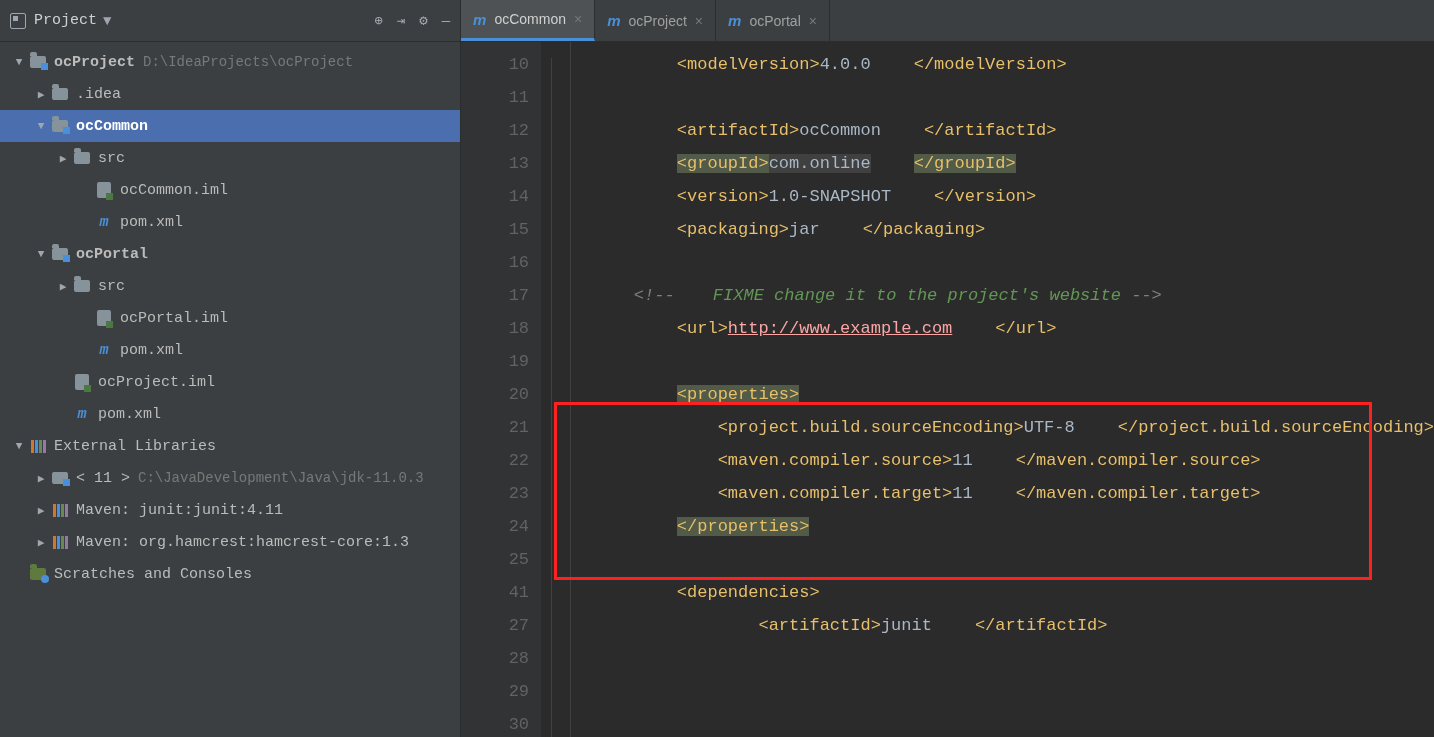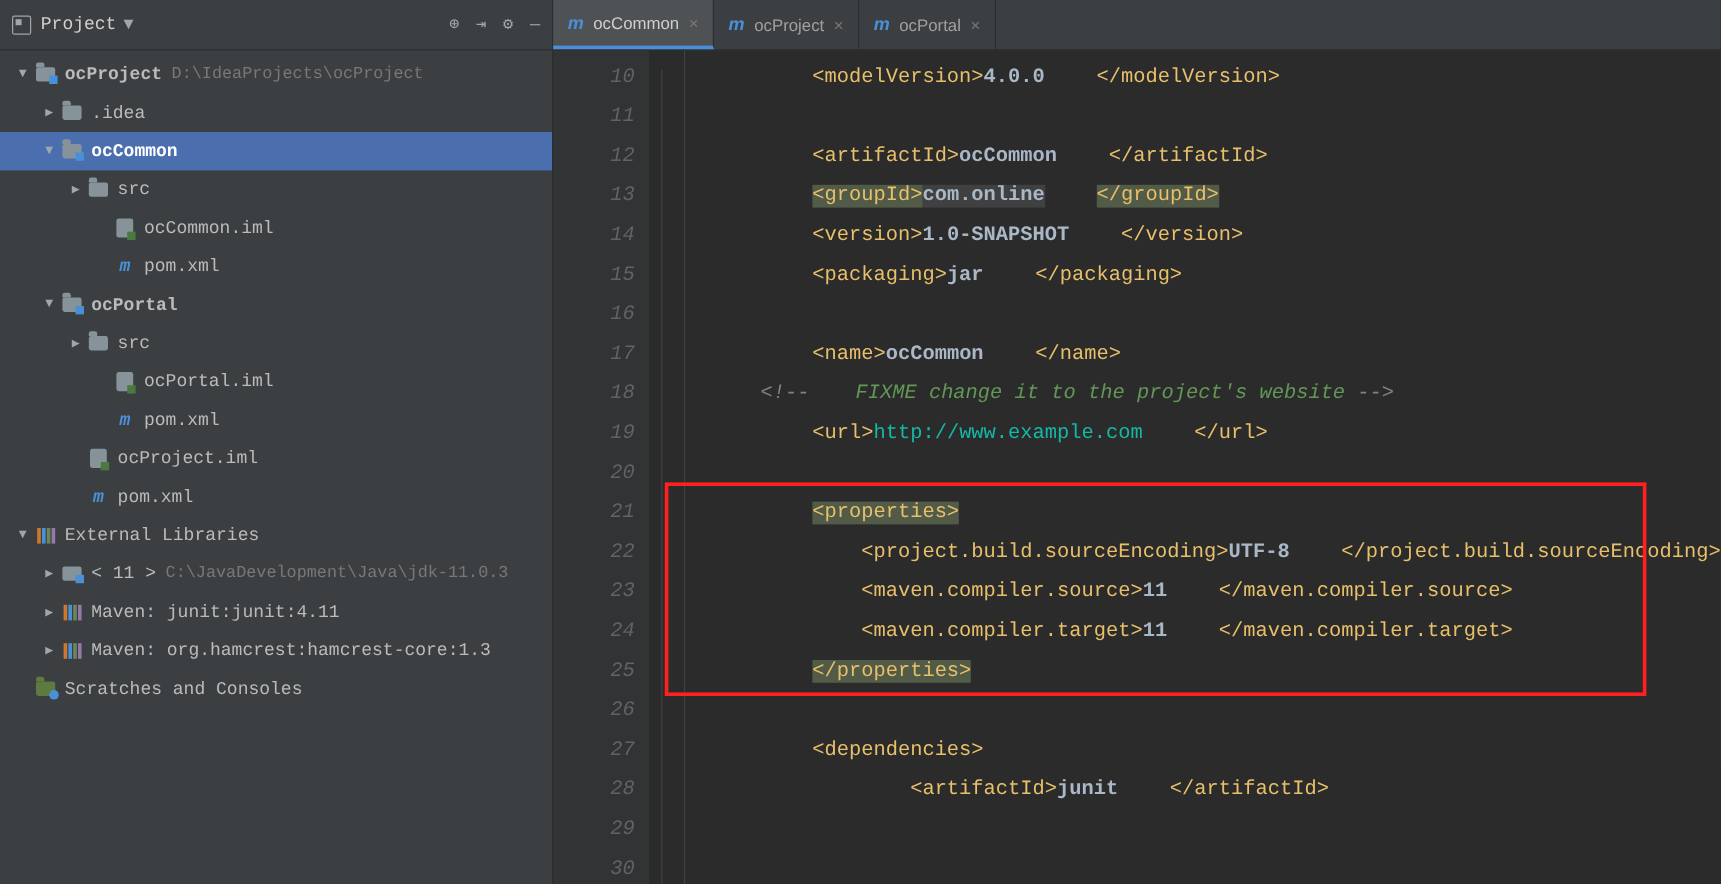--- a/index.html
+++ b/index.html
@@ -190,21 +190,21 @@
   position: relative;
   overflow: hidden;
 }
 .gutter {
   width: 80px;
   background: #313335;
   color: #606366;
   text-align: right;
   padding: 6px 12px 0 0;
 }
-.gutter div { height: 33px; line-height: 33px; font-style: italic; }
+.gutter div { height: 33px; line-height: 33px; }
 .fold-col {
   width: 30px;
   background: #2b2b2b;
   border-right: 1px solid #414141;
   padding-top: 6px;
   position: relative;
 }
 .fold-col div { height: 33px; position: relative; }
 .fold-line {
   position: absolute;
@@ -216,24 +216,24 @@
   flex: 1;
   padding: 6px 0 0 22px;
   position: relative;
 }
 .code-line {
   height: 33px;
   line-height: 33px;
   white-space: pre;
 }
 .tag { color: #e8bf6a; margin-left: 43px; }
-.text { color: #a9b7c6; font-weight: bold; }
+.text { color: #a9b7c6; }
 .comment { color: #808080; font-style: italic; }
 .comment-text { color: #629755; font-style: italic; margin-left: 28px; }
-.url-text { color: #14b8a6; }
+.url-text { color: #fca5a5; text-decoration: underline; }
 .hl-line .tag { background: #515b47; }
 .red-box {
   position: absolute;
   border: 3px solid #ff2020;
   pointer-events: none;
 }
 </style>
 </head>
 <body>
 
@@ -413,40 +413,39 @@
         <div>16</div>
         <div>17</div>
         <div>18</div>
         <div>19</div>
         <div>20</div>
         <div>21</div>
         <div>22</div>
         <div>23</div>
         <div>24</div>
         <div>25</div>
-        <div>26</div>
+        <div>41</div>
         <div>27</div>
         <div>28</div>
         <div>29</div>
         <div>30</div>
       </div>
     <div class="fold-col">
       <div class="fold-line" style="top:10px;height:680px;"></div>
       <div></div>
 
     </div>
     <div class="code">
       <div class="code-line"><span class="text">    </span><span class="tag">&lt;modelVersion&gt;</span><span class="text">4.0.0</span><span class="tag">&lt;/modelVersion&gt;</span></div>
       <div class="code-line"></div>
       <div class="code-line"><span class="text">    </span><span class="tag">&lt;artifactId&gt;</span><span class="text">ocCommon</span><span class="tag">&lt;/artifactId&gt;</span></div>
       <div class="code-line hl-line"><span class="text">    </span><span class="tag">&lt;groupId&gt;</span><span class="text" style="background:#404040">com.online</span><span class="tag">&lt;/groupId&gt;</span></div>
       <div class="code-line"><span class="text">    </span><span class="tag">&lt;version&gt;</span><span class="text">1.0-SNAPSHOT</span><span class="tag">&lt;/version&gt;</span></div>
       <div class="code-line"><span class="text">    </span><span class="tag">&lt;packaging&gt;</span><span class="text">jar</span><span class="tag">&lt;/packaging&gt;</span></div>
       <div class="code-line"></div>
-      <div class="code-line"><span class="text">    </span><span class="tag">&lt;name&gt;</span><span class="text">ocCommon</span><span class="tag">&lt;/name&gt;</span></div>
       <div class="code-line"><span class="text">    </span><span class="comment">&lt;!-- </span><span class="comment-text">FIXME change it to the project's website</span><span class="comment"> --&gt;</span></div>
       <div class="code-line"><span class="text">    </span><span class="tag">&lt;url&gt;</span><span class="url-text">http://www.example.com</span><span class="tag">&lt;/url&gt;</span></div>
       <div class="code-line"></div>
       <div class="code-line hl-line"><span class="text">    </span><span class="tag">&lt;properties&gt;</span></div>
       <div class="code-line"><span class="text">        </span><span class="tag">&lt;project.build.sourceEncoding&gt;</span><span class="text">UTF-8</span><span class="tag">&lt;/project.build.sourceEncoding&gt;</span></div>
       <div class="code-line"><span class="text">        </span><span class="tag">&lt;maven.compiler.source&gt;</span><span class="text">11</span><span class="tag">&lt;/maven.compiler.source&gt;</span></div>
       <div class="code-line"><span class="text">        </span><span class="tag">&lt;maven.compiler.target&gt;</span><span class="text">11</span><span class="tag">&lt;/maven.compiler.target&gt;</span></div>
       <div class="code-line hl-line"><span class="text">    </span><span class="tag">&lt;/properties&gt;</span></div>
       <div class="code-line"></div>
       <div class="code-line"><span class="text">    </span><span class="tag">&lt;dependencies&gt;</span></div>

